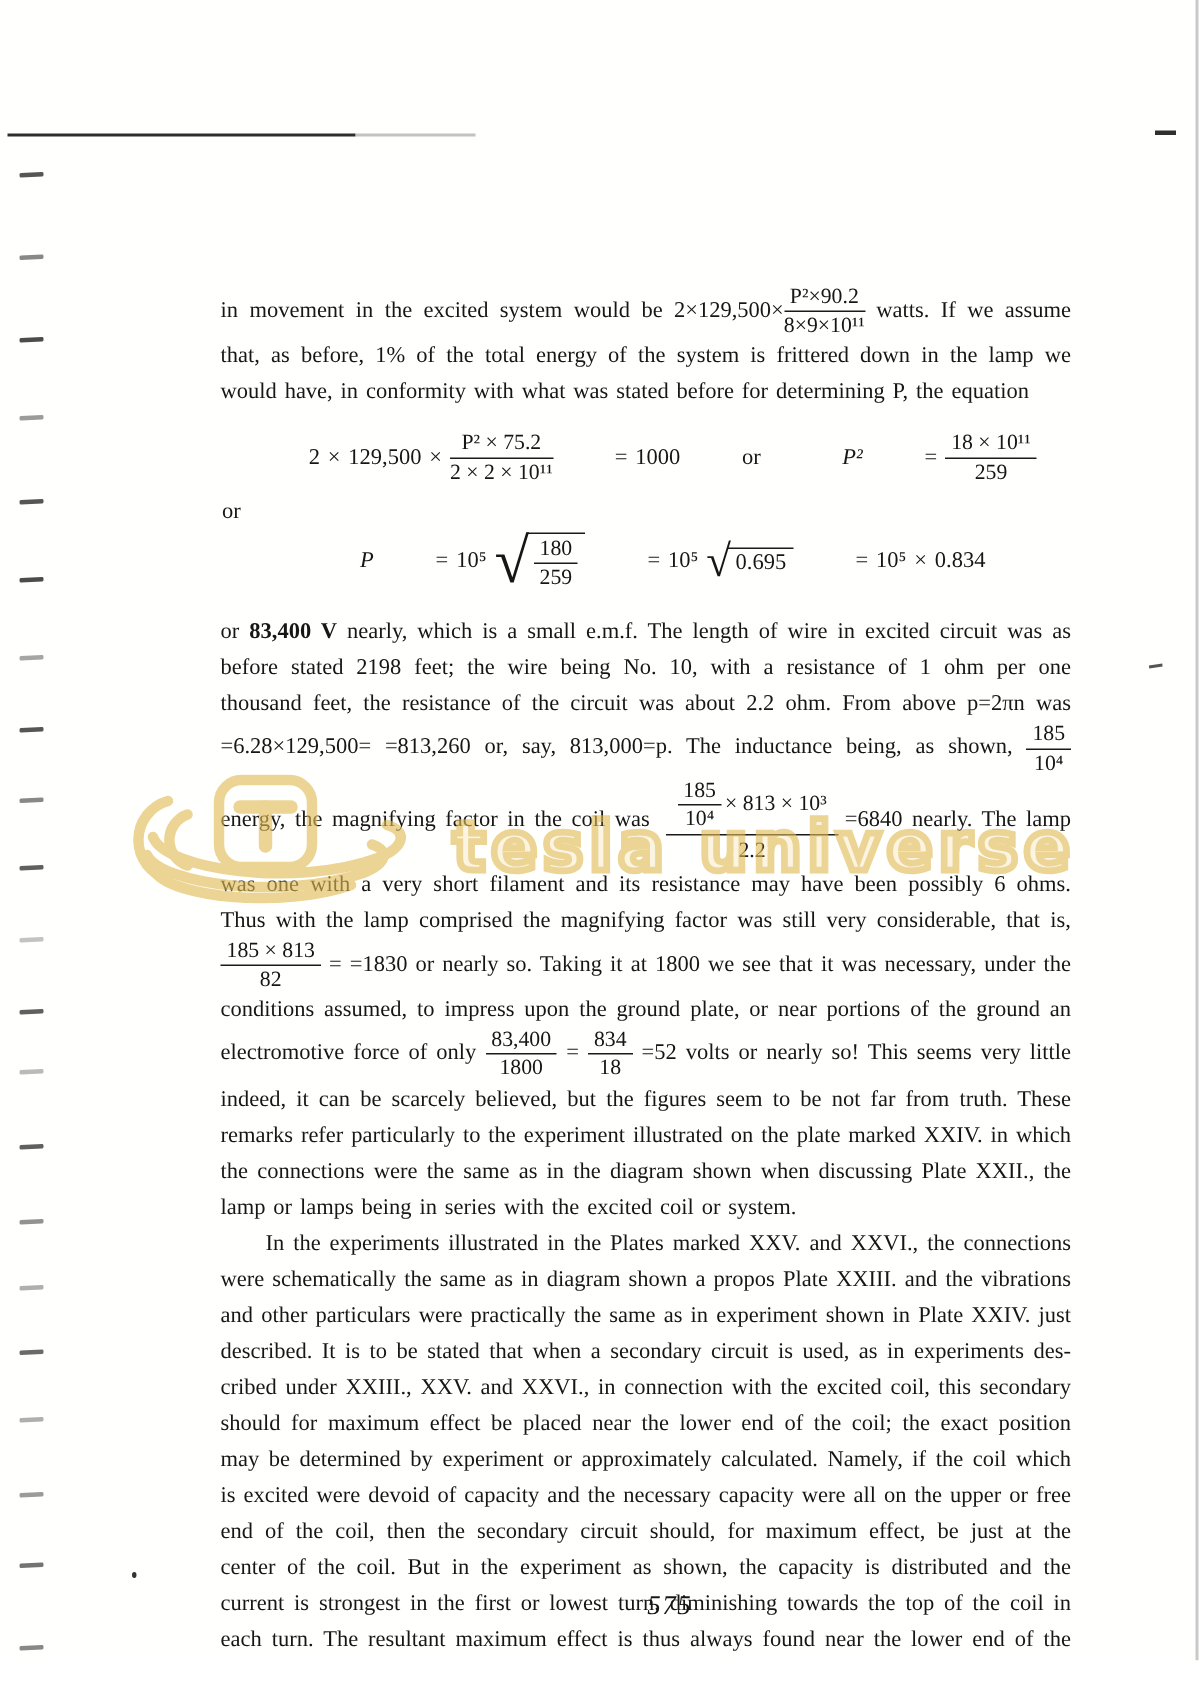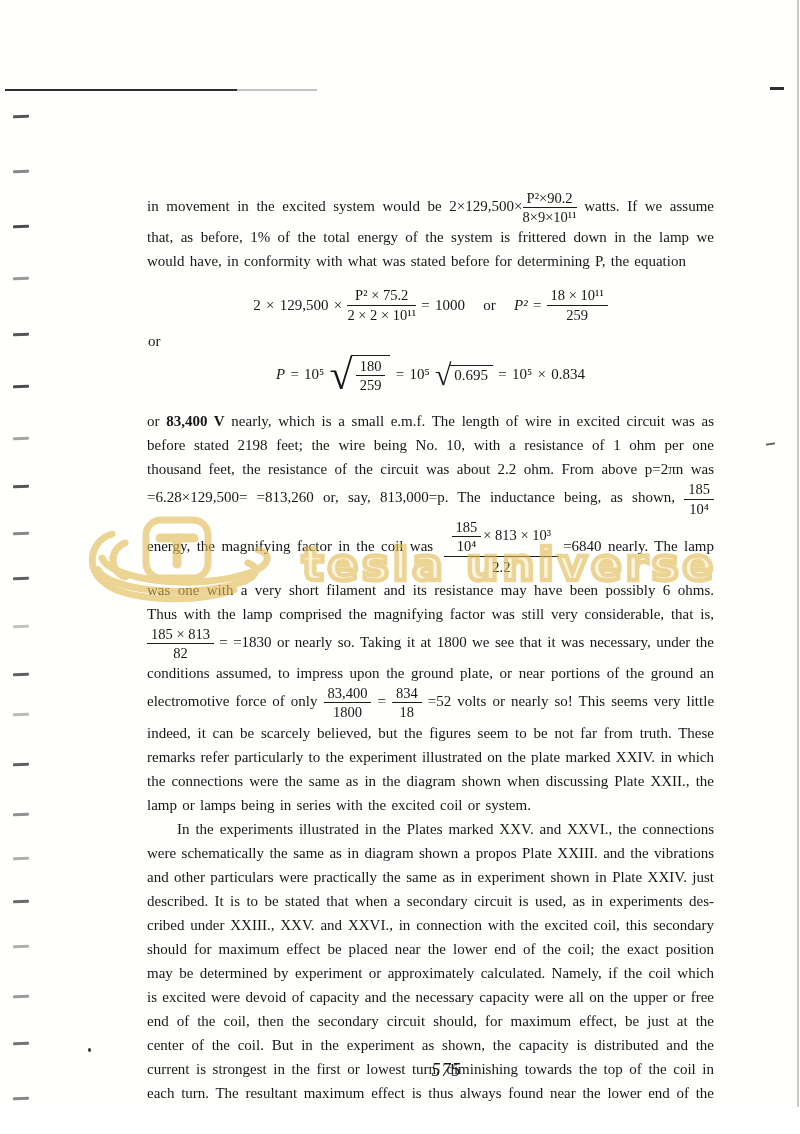--- a/index.html
+++ b/index.html
@@ -35,21 +35,21 @@
   .bigfrac > .num{padding:0 8px 2px;}
   .bigfrac > .den{padding-top:2px;}
   .bigfrac .frac{margin-right:2px;}
   
   .rad{display:inline-block;vertical-align:middle;white-space:nowrap;word-spacing:0;}
   .radsign{font-size:30px;line-height:0;vertical-align:middle;display:inline-block;transform:translateY(1px);margin-right:-2px;}
   .radsign.tall{font-size:42px;}
   .radbody{display:inline-block;border-top:1.6px solid #1a1a1a;padding:2px 5px 0;vertical-align:middle;}
   
   .eq{text-align:center;margin:14px 0 0;line-height:1;}
-  .eq .seg{vertical-align:middle;display:inline-block;}
+  .eq .seg{vertical-align:middle;display:inline-block;margin-left:36px;}
   .eqgap{margin:0 13px;}
   .orline{margin:6px 0 2px 1px;text-align:left;}
   .eq2{margin:2px 0 16px;}
   
   .watermark{position:absolute;left:78px;top:512px;width:680px;height:104px;opacity:.62;pointer-events:none;z-index:5;}
   .wmlogo{position:absolute;left:0;top:0;}
   .wmtext{
     position:absolute;left:224px;top:26px;
     font-family:"DejaVu Sans","Liberation Sans",sans-serif;
     font-weight:bold;font-size:45px;letter-spacing:4px;white-space:nowrap;

